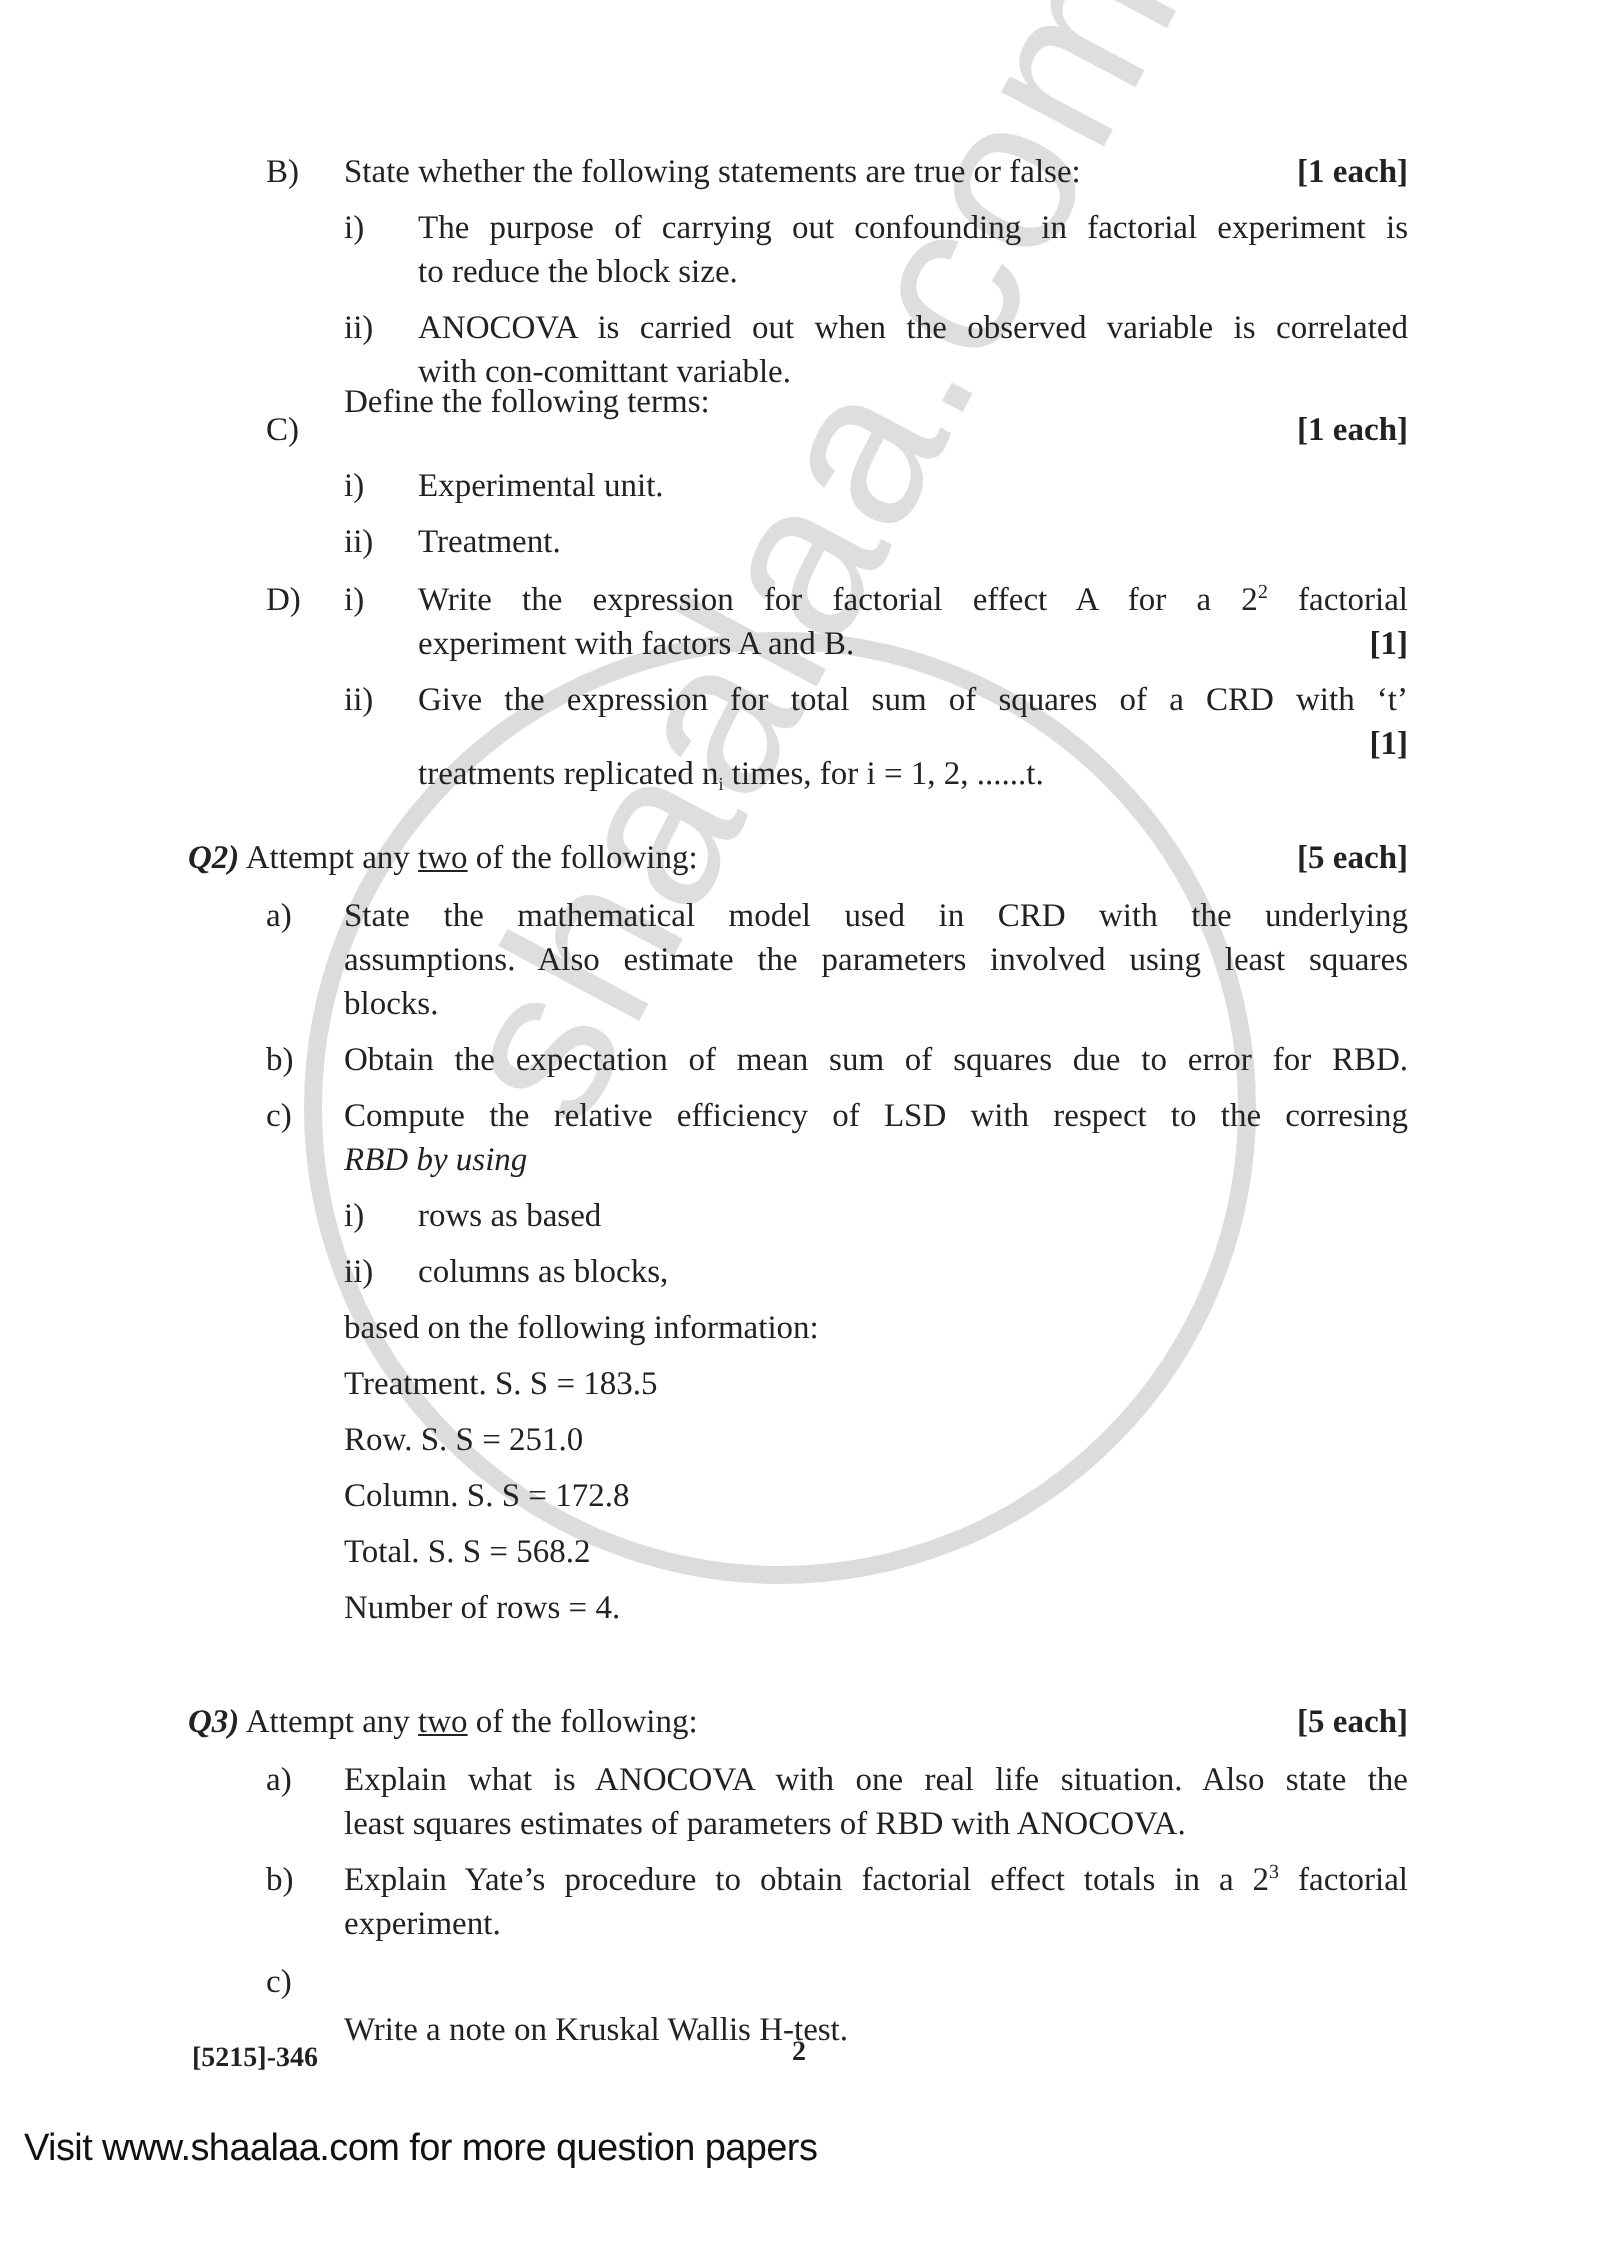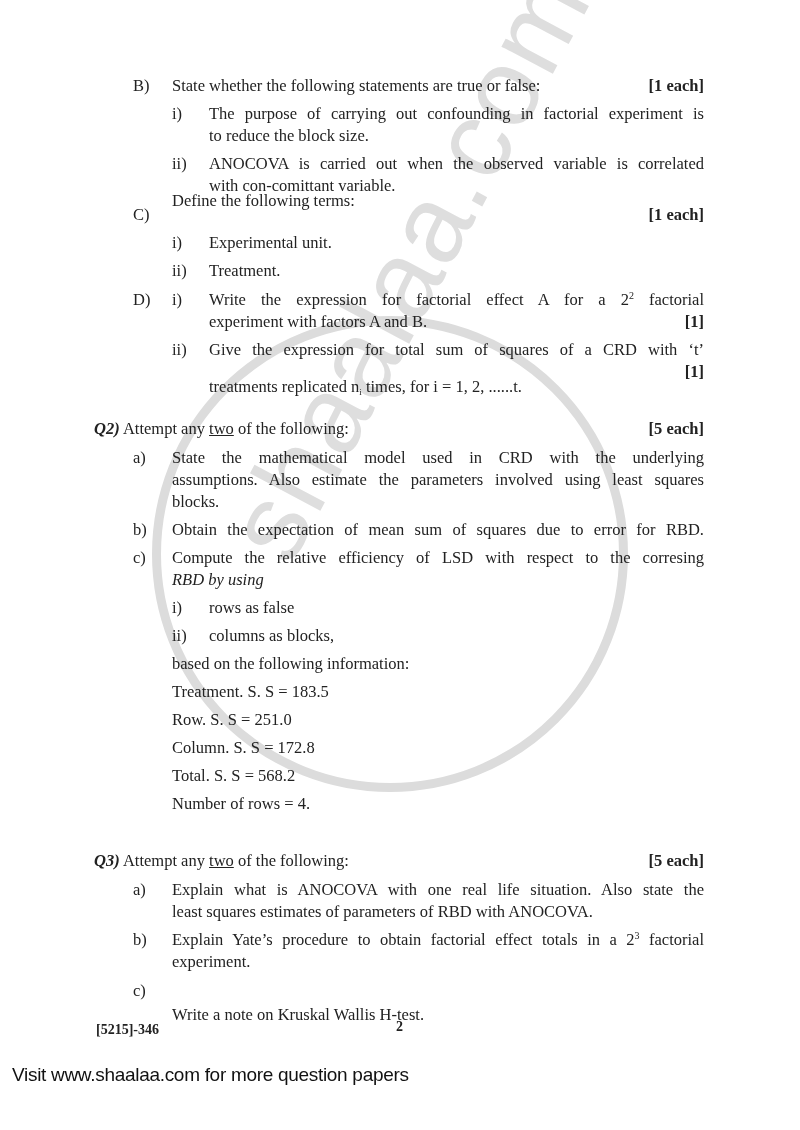--- a/index.html
+++ b/index.html
@@ -71,21 +71,21 @@
     <span class="line" style="left:172px;top:492px;">blocks.</span>
 
     <span class="label" style="left:133px;top:520px;">b)</span>
     <span class="line just" style="left:172px;top:520px;width:532px;">Obtain the expectation of mean sum of squares due to error for RBD.</span>
 
     <span class="label" style="left:133px;top:548px;">c)</span>
     <span class="line just" style="left:172px;top:548px;width:532px;">Compute the relative efficiency of LSD with respect to the corresing</span>
     <span class="line" style="left:172px;top:570px;font-style:italic;">RBD by using</span>
 
     <span class="label" style="left:172px;top:598px;">i)</span>
-    <span class="line" style="left:209px;top:598px;">rows as false</span>
+    <span class="line" style="left:209px;top:598px;">rows as based</span>
     <span class="label" style="left:172px;top:626px;">ii)</span>
     <span class="line" style="left:209px;top:626px;">columns as blocks,</span>
 
     <span class="line" style="left:172px;top:654px;">based on the following information:</span>
     <span class="line" style="left:172px;top:682px;">Treatment. S. S = 183.5</span>
     <span class="line" style="left:172px;top:710px;">Row. S. S = 251.0</span>
     <span class="line" style="left:172px;top:738px;">Column. S. S = 172.8</span>
     <span class="line" style="left:172px;top:766px;">Total. S. S = 568.2</span>
     <span class="line" style="left:172px;top:794px;">Number of rows = 4.</span>
 

